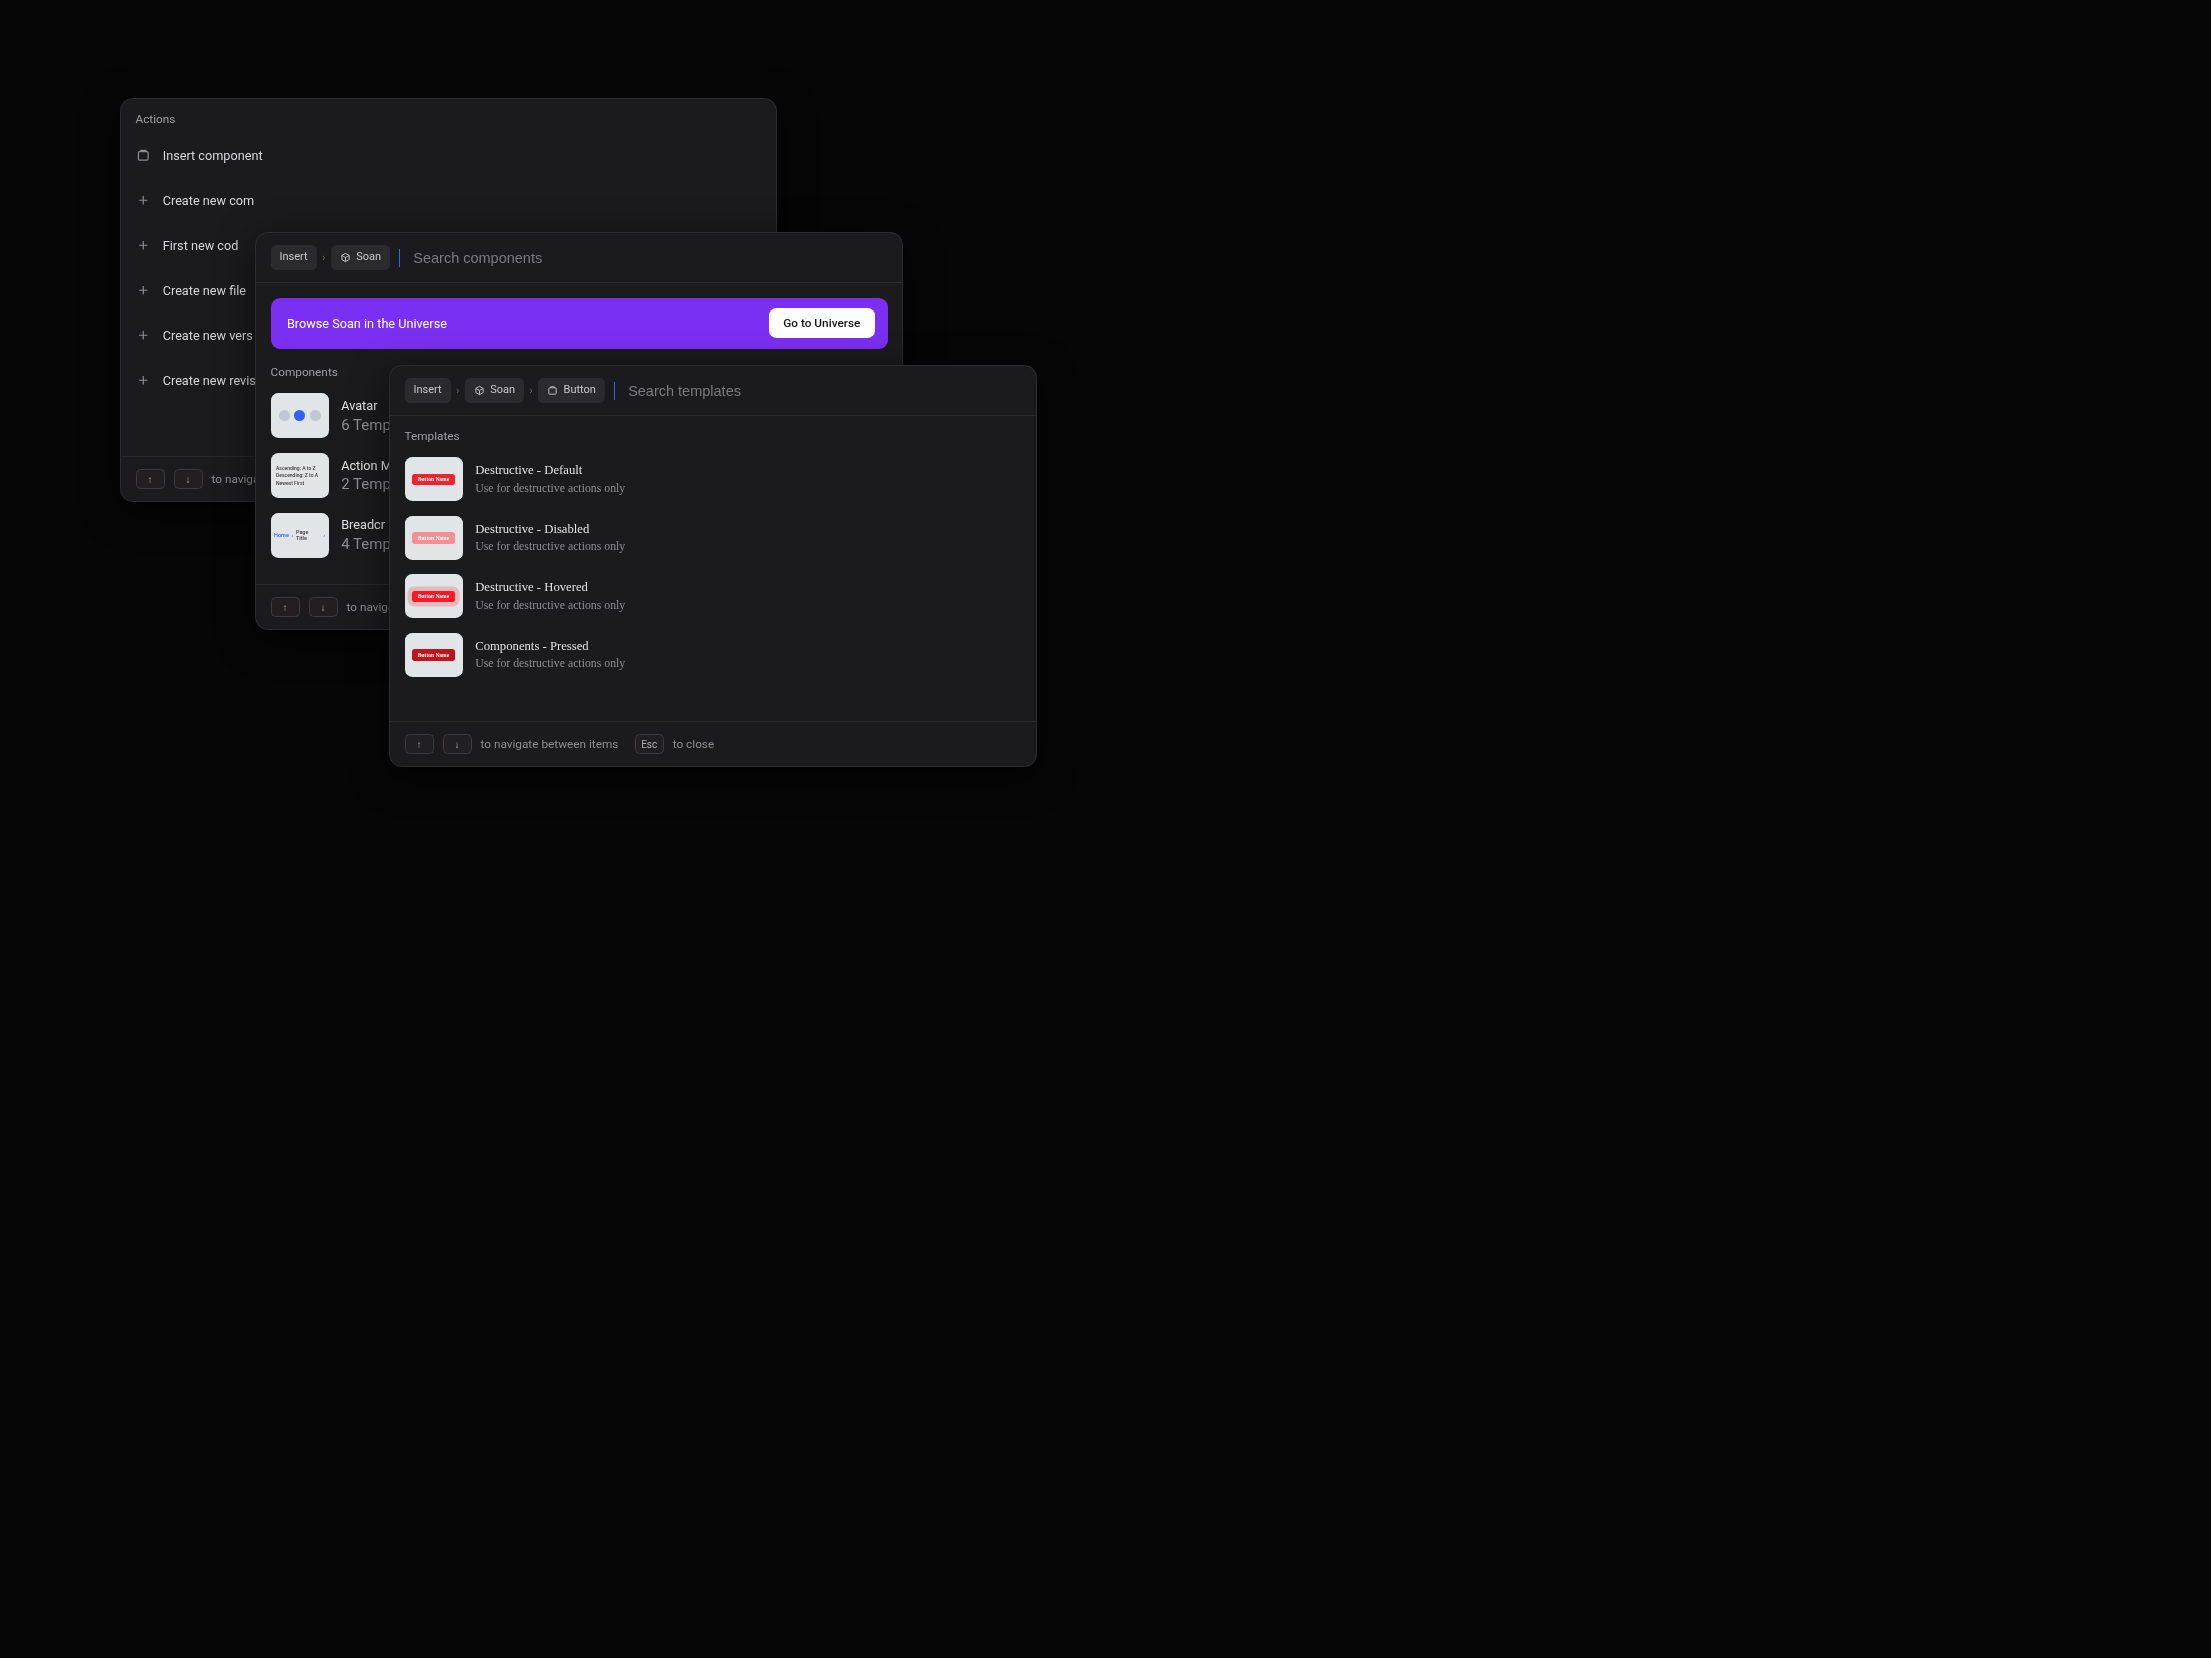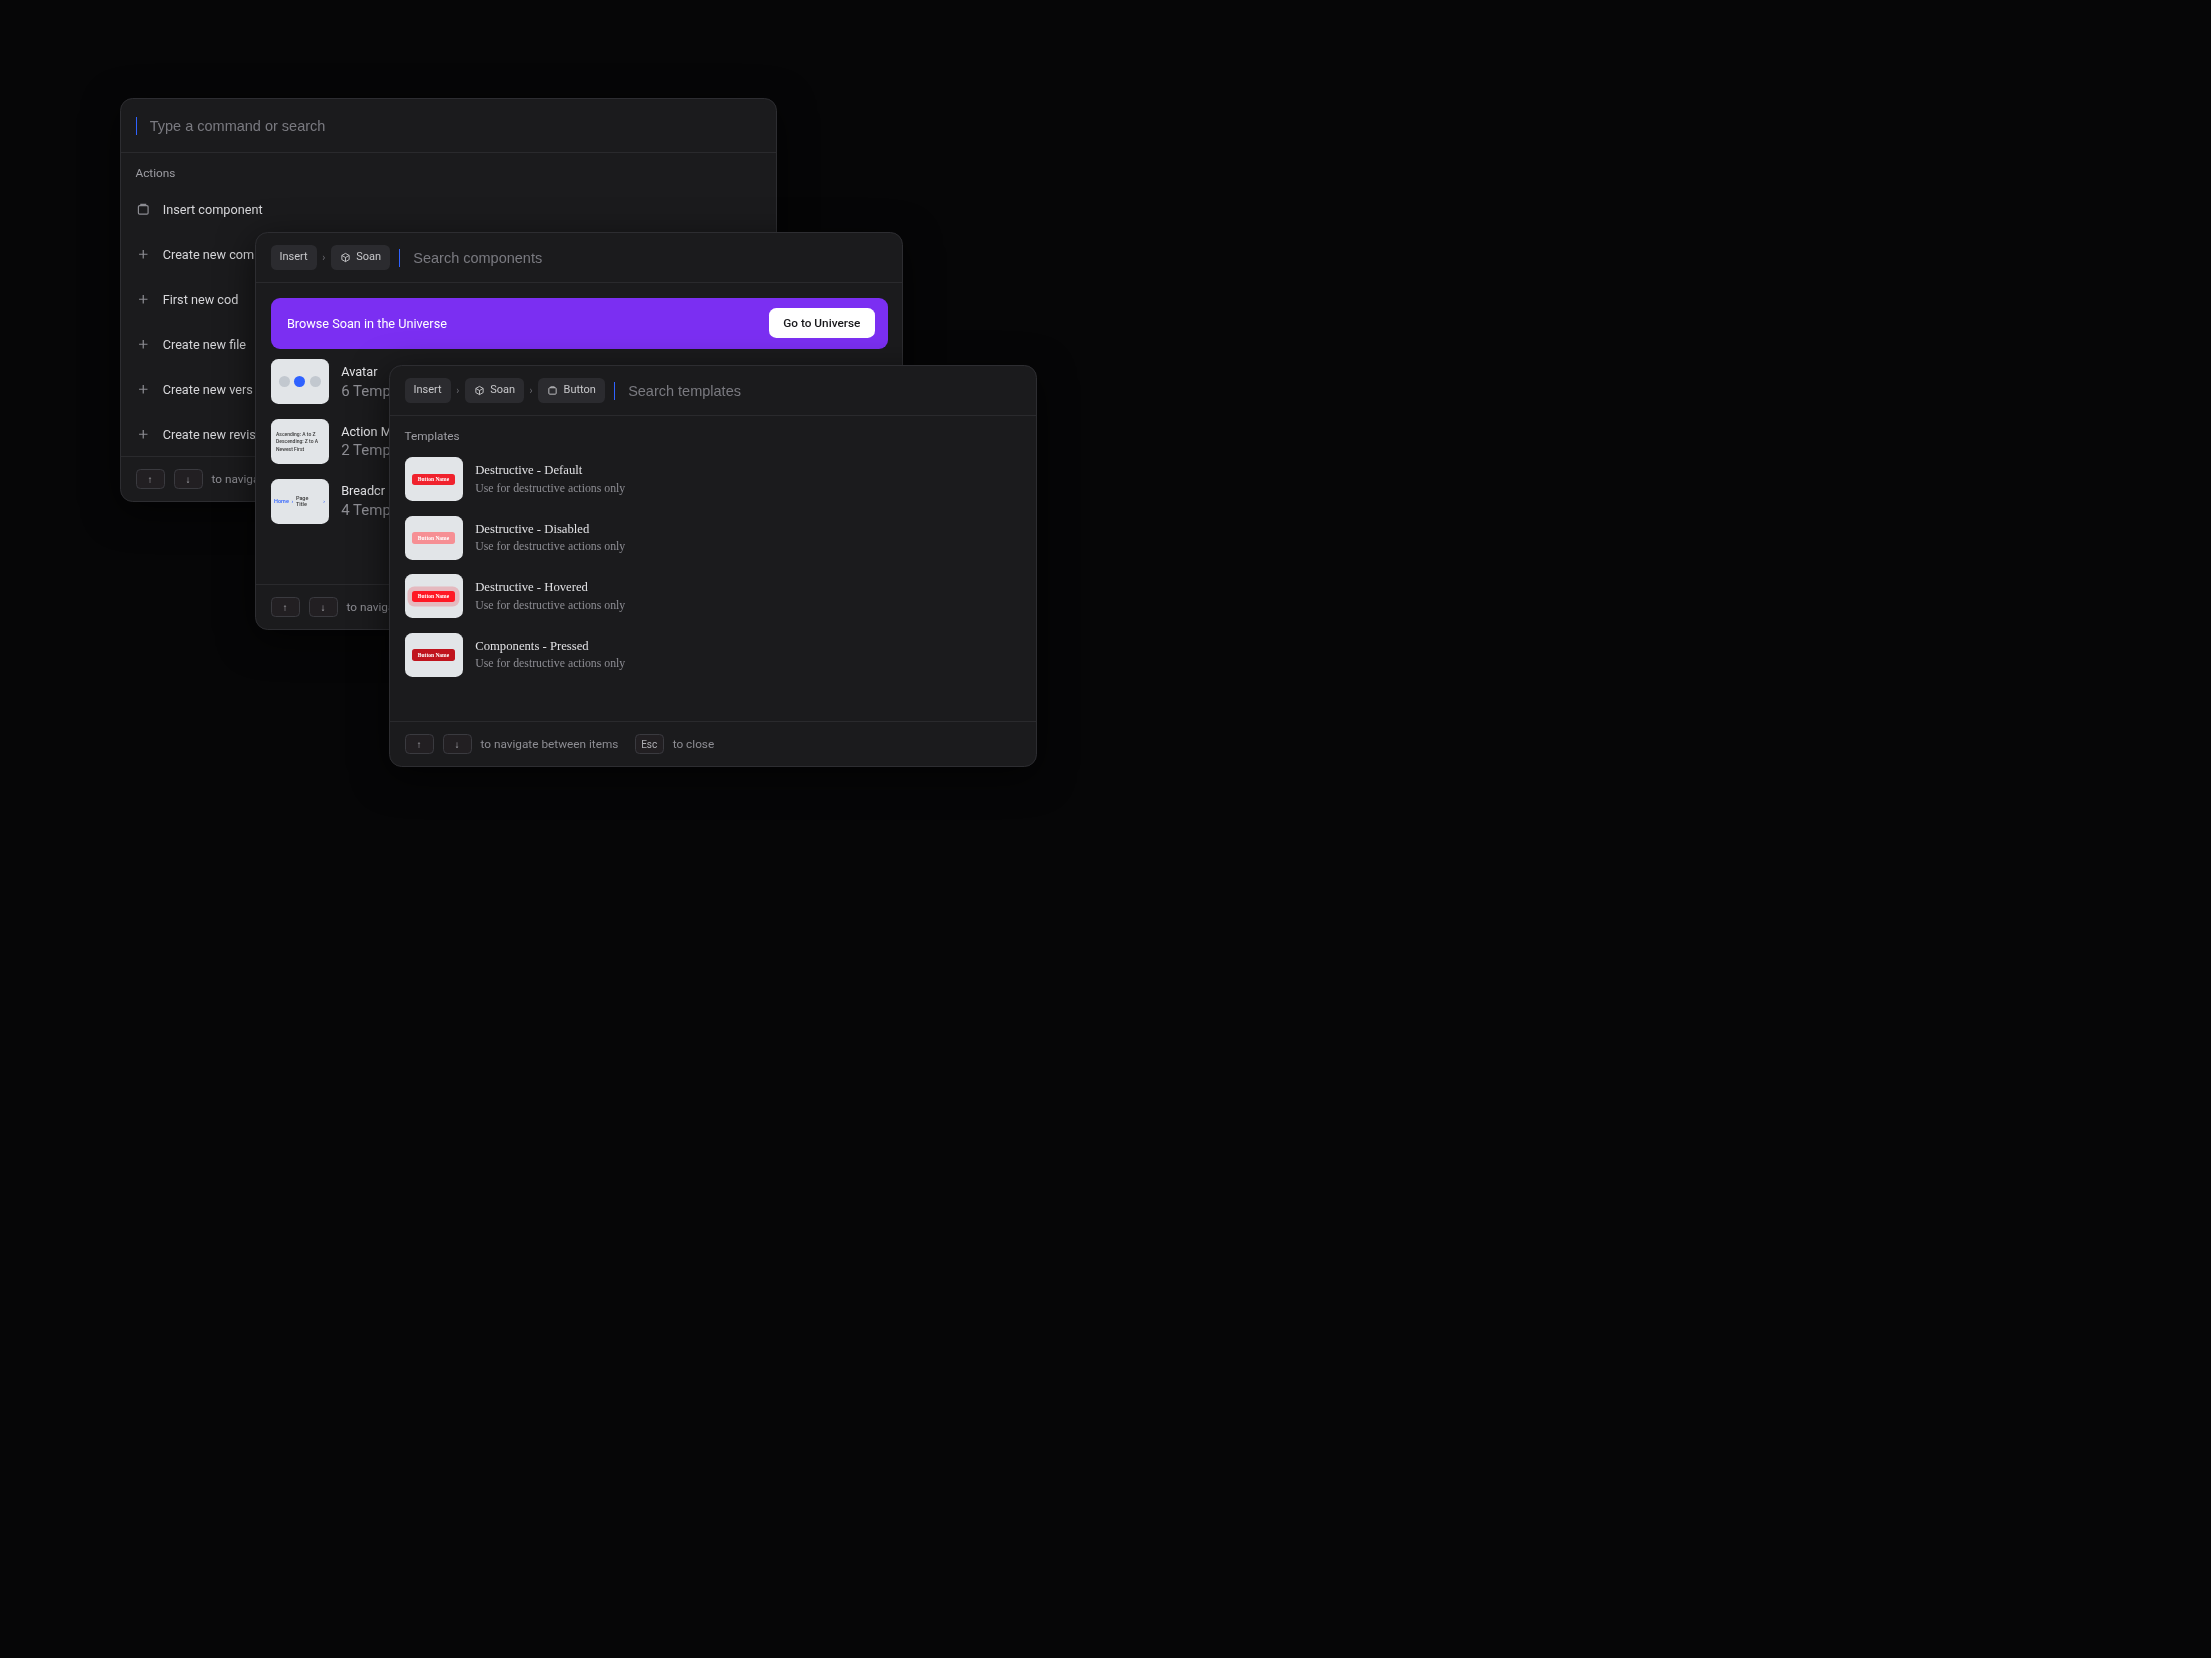--- a/index.html
+++ b/index.html
@@ -154,24 +154,20 @@
     background:#fff;color:#17171a;
     border-radius:7.3px;padding:8.2px 14.5px;font-size:11.8px;font-weight:500;
     cursor:pointer;
   }
 
 </style>
 </head>
 <body>
 
 <div class="panel panel-a">
-  <div class="search-row">
-    <span class="caret"></span>
-    <input class="search-input" placeholder="Type a command or search" style="">
-  </div>
   <div class="section-label">Actions</div>
   <div class="list">
     <div class="action-row">
       <svg viewBox="0 0 24 24">
           <rect x="4" y="6" width="16" height="14" rx="2"></rect>
           <path d="M8 6V4h8v2"></path>
         </svg>
       <span>Insert component</span>
     </div>
     <div class="action-row">
@@ -226,20 +222,21 @@
     </div>
     <span class="caret"></span>
     <input class="search-input" placeholder="Search components" style="">
   </div>
 
   <div class="banner">
     <span>Browse Soan in the Universe</span>
     <span class="go">Go to Universe</span>
   </div>
 
+  <div class="section-label">Components</div>
 
   <div class="list">
     <div class="comp-row">
       <div class="thumb thumb-avatar">
         <span></span>
           <span class="primary"></span>
           <span></span>
       </div>
       <div class="meta">
         <span class="title">Avatar</span>

